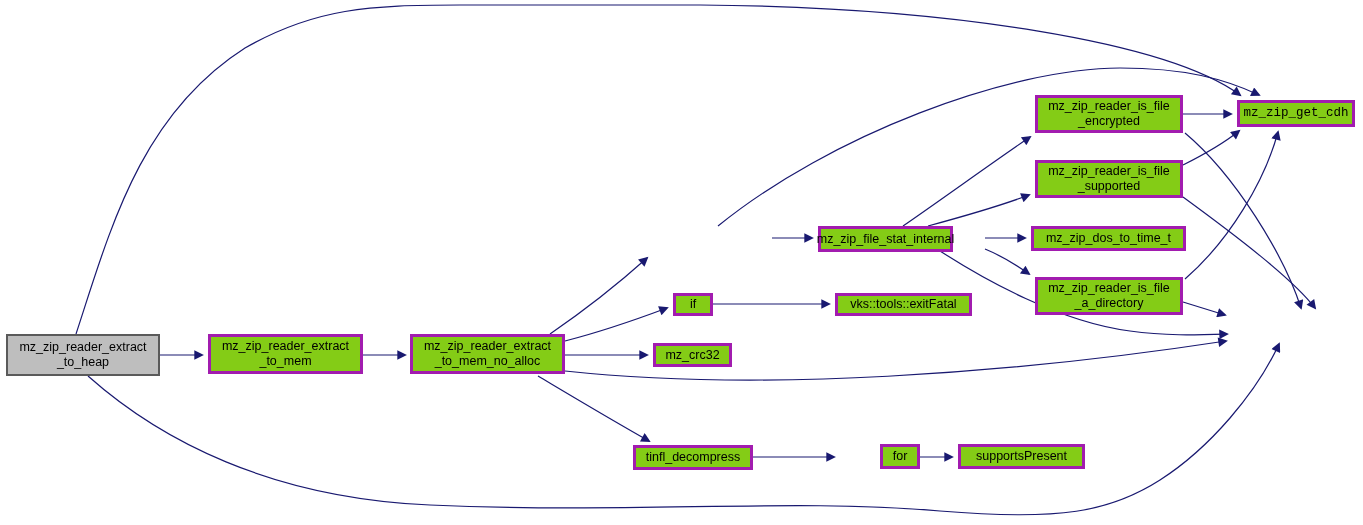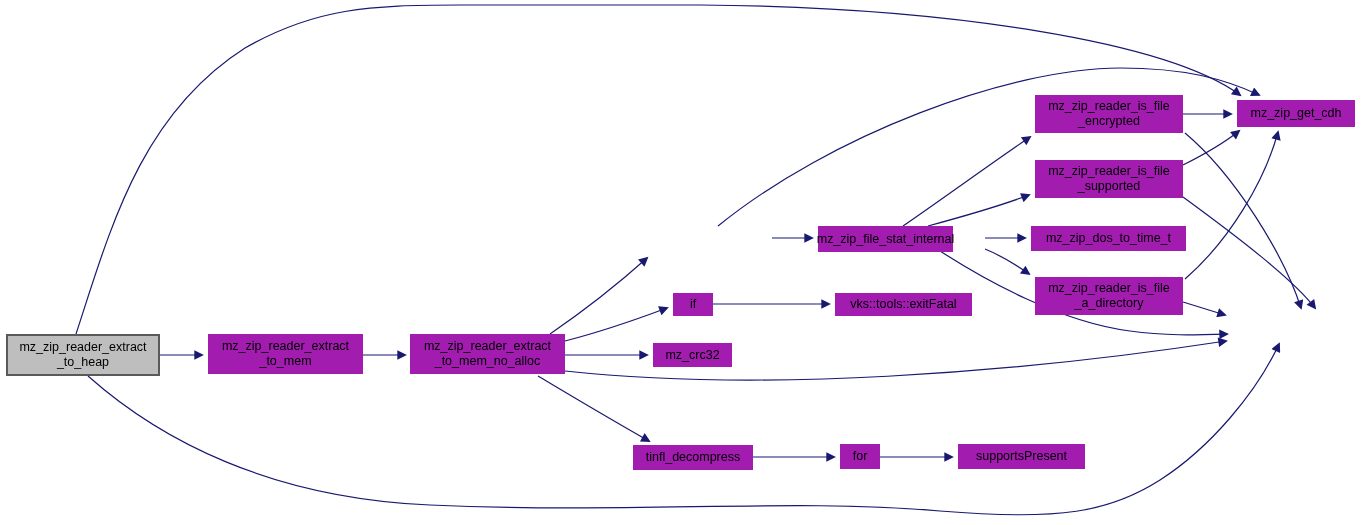--- a/index.html
+++ b/index.html
@@ -1,20 +1,20 @@
 <!DOCTYPE html>
 <html><head>
 <meta charset="utf-8">
 <style>
   html,body{margin:0;padding:0;background:#ffffff;}
   .graph{position:relative;width:1363px;height:525px;background:#ffffff;overflow:hidden;
          font-family:"Liberation Sans", sans-serif;}
   #edge-layer{position:absolute;left:0;top:0;width:1363px;height:525px;}
   .node{position:absolute;box-sizing:border-box;display:flex;align-items:center;justify-content:center;
-        text-align:center;background:#a21caf;border:3px solid #a21caf;
+        text-align:center;background:#84cc16;border:3px solid #a21caf;
         font-size:12.5px;line-height:1.18;color:#000;white-space:pre-line;cursor:pointer;}
   .node.highlight{background:#bebebe;border:2px solid #5a5a5a;cursor:default;}
 </style>
 </head>
 <body>
 
 <div class="graph">
   <svg id="edge-layer" viewBox="0 0 1363 525" xmlns="http://www.w3.org/2000/svg">
       <defs>
         <marker id="arrow" viewBox="0 0 10 10" refX="8" refY="5" markerWidth="11" markerHeight="8" orient="auto">
@@ -61,30 +61,30 @@
   <div class="node" style="left:818px;top:226px;width:135px;height:26px;">mz_zip_file_stat_internal</div>
 
   <div class="node" style="left:673px;top:293px;width:40px;height:23px;">if</div>
 
   <div class="node" style="left:835px;top:293px;width:137px;height:23px;">vks::tools::exitFatal</div>
 
   <div class="node" style="left:653px;top:343px;width:79px;height:24px;">mz_crc32</div>
 
   <div class="node" style="left:633px;top:445px;width:120px;height:25px;">tinfl_decompress</div>
 
-  <div class="node" style="left:840px;top:444px;width:40px;height:25px;">for</div>
+  <div class="node" style="left:880px;top:444px;width:40px;height:25px;">for</div>
 
   <div class="node" style="left:958px;top:444px;width:127px;height:25px;">supportsPresent</div>
 
   <div class="node" style="left:1035px;top:95px;width:148px;height:38px;">mz_zip_reader_is_file
 _encrypted</div>
 
   <div class="node" style="left:1035px;top:160px;width:148px;height:38px;">mz_zip_reader_is_file
 _supported</div>
 
   <div class="node" style="left:1031px;top:226px;width:155px;height:25px;">mz_zip_dos_to_time_t</div>
 
   <div class="node" style="left:1035px;top:277px;width:148px;height:38px;">mz_zip_reader_is_file
 _a_directory</div>
 
-  <div class="node" style="left:1237px;top:100px;width:118px;height:27px;">mz_zip_get_cdh</div>
+  <div class="node" style="left:1237px;top:100px;width:118px;height:27px;font-family:Liberation Mono, monospace;">mz_zip_get_cdh</div>
 
 </div>
 
 </body></html>

